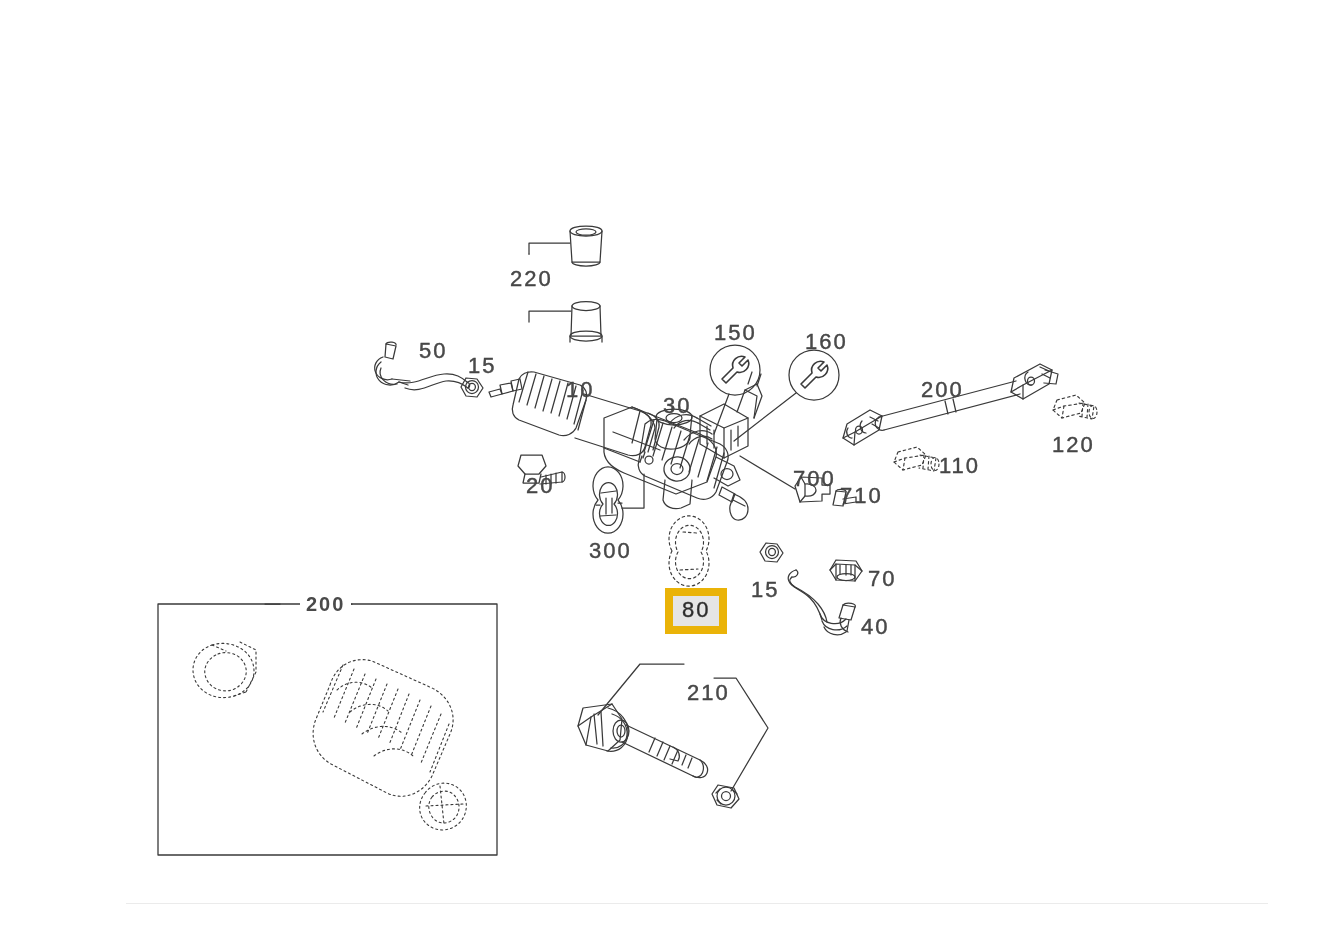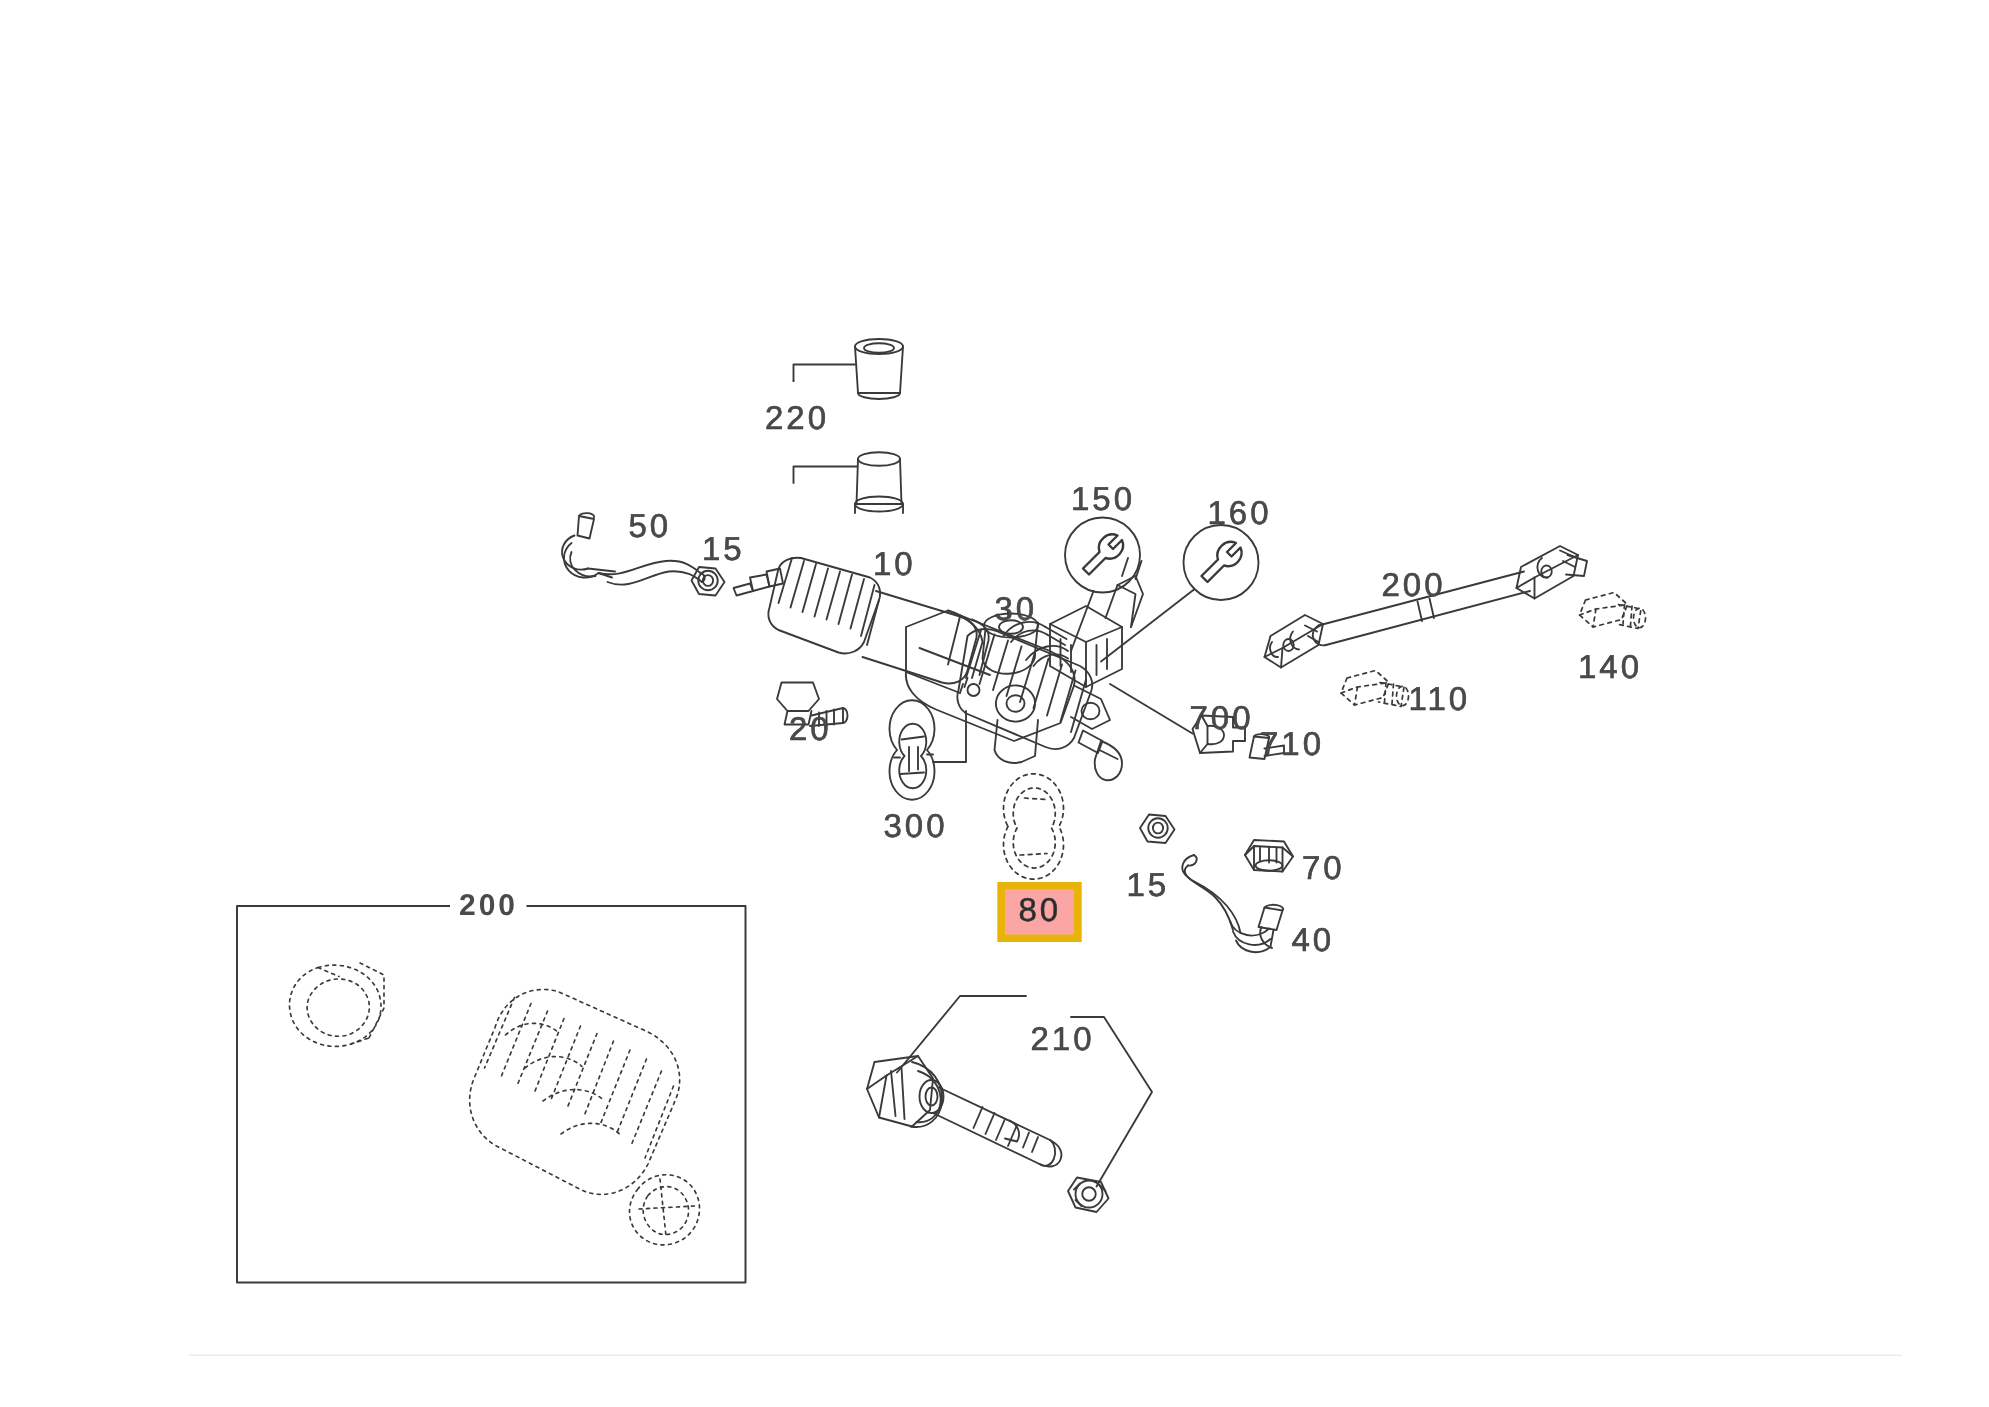--- a/index.html
+++ b/index.html
@@ -32,22 +32,22 @@
     letter-spacing: 2px;
     color: #4a4a4a;
     -webkit-text-stroke: 0.4px #3a3a3a;
     white-space: nowrap;
     line-height: 1;
     user-select: none;
   }
   .callout.highlighted {
     color: #2b2b2b;
     padding: 3px 9px 5px 9px;
-    border: 5px solid #eab308;
-    background: #fca5a5;
+    border: 8px solid #eab308;
+    background: #e5e5e5;
     letter-spacing: 2px;
   }
   .inset-label {
     position: absolute;
     font-size: 20px;
     letter-spacing: 2px;
     color: #4a4a4a;
     background: #ffffff;
     padding: 0 6px;
     line-height: 1;
@@ -390,31 +390,31 @@
 
     </g>
   </svg>
 
   <div class="callout" style="left:510px; top:268px;">220</div>
 
   <div class="callout" style="left:419px; top:340px;">50</div>
 
   <div class="callout" style="left:468px; top:355px;">15</div>
 
-  <div class="callout" style="left:566px; top:365px;padding-left:16px;">10</div>
+  <div class="callout" style="left:566px; top:379px;">10</div>
 
   <div class="callout" style="left:714px; top:322px;">150</div>
 
   <div class="callout" style="left:805px; top:331px;">160</div>
 
   <div class="callout" style="left:663px; top:395px;">30</div>
 
   <div class="callout" style="left:921px; top:379px;">200</div>
 
-  <div class="callout" style="left:1052px; top:434px;">140</div>
+  <div class="callout" style="left:1052px; top:434px;">120</div>
 
   <div class="callout" style="left:939px; top:455px;">110</div>
 
   <div class="callout" style="left:526px; top:475px;text-align:right;">20</div>
 
   <div class="callout" style="left:793px; top:468px;">700</div>
 
   <div class="callout" style="left:840px; top:485px;">710</div>
 
   <div class="callout" style="left:589px; top:540px;">300</div>

